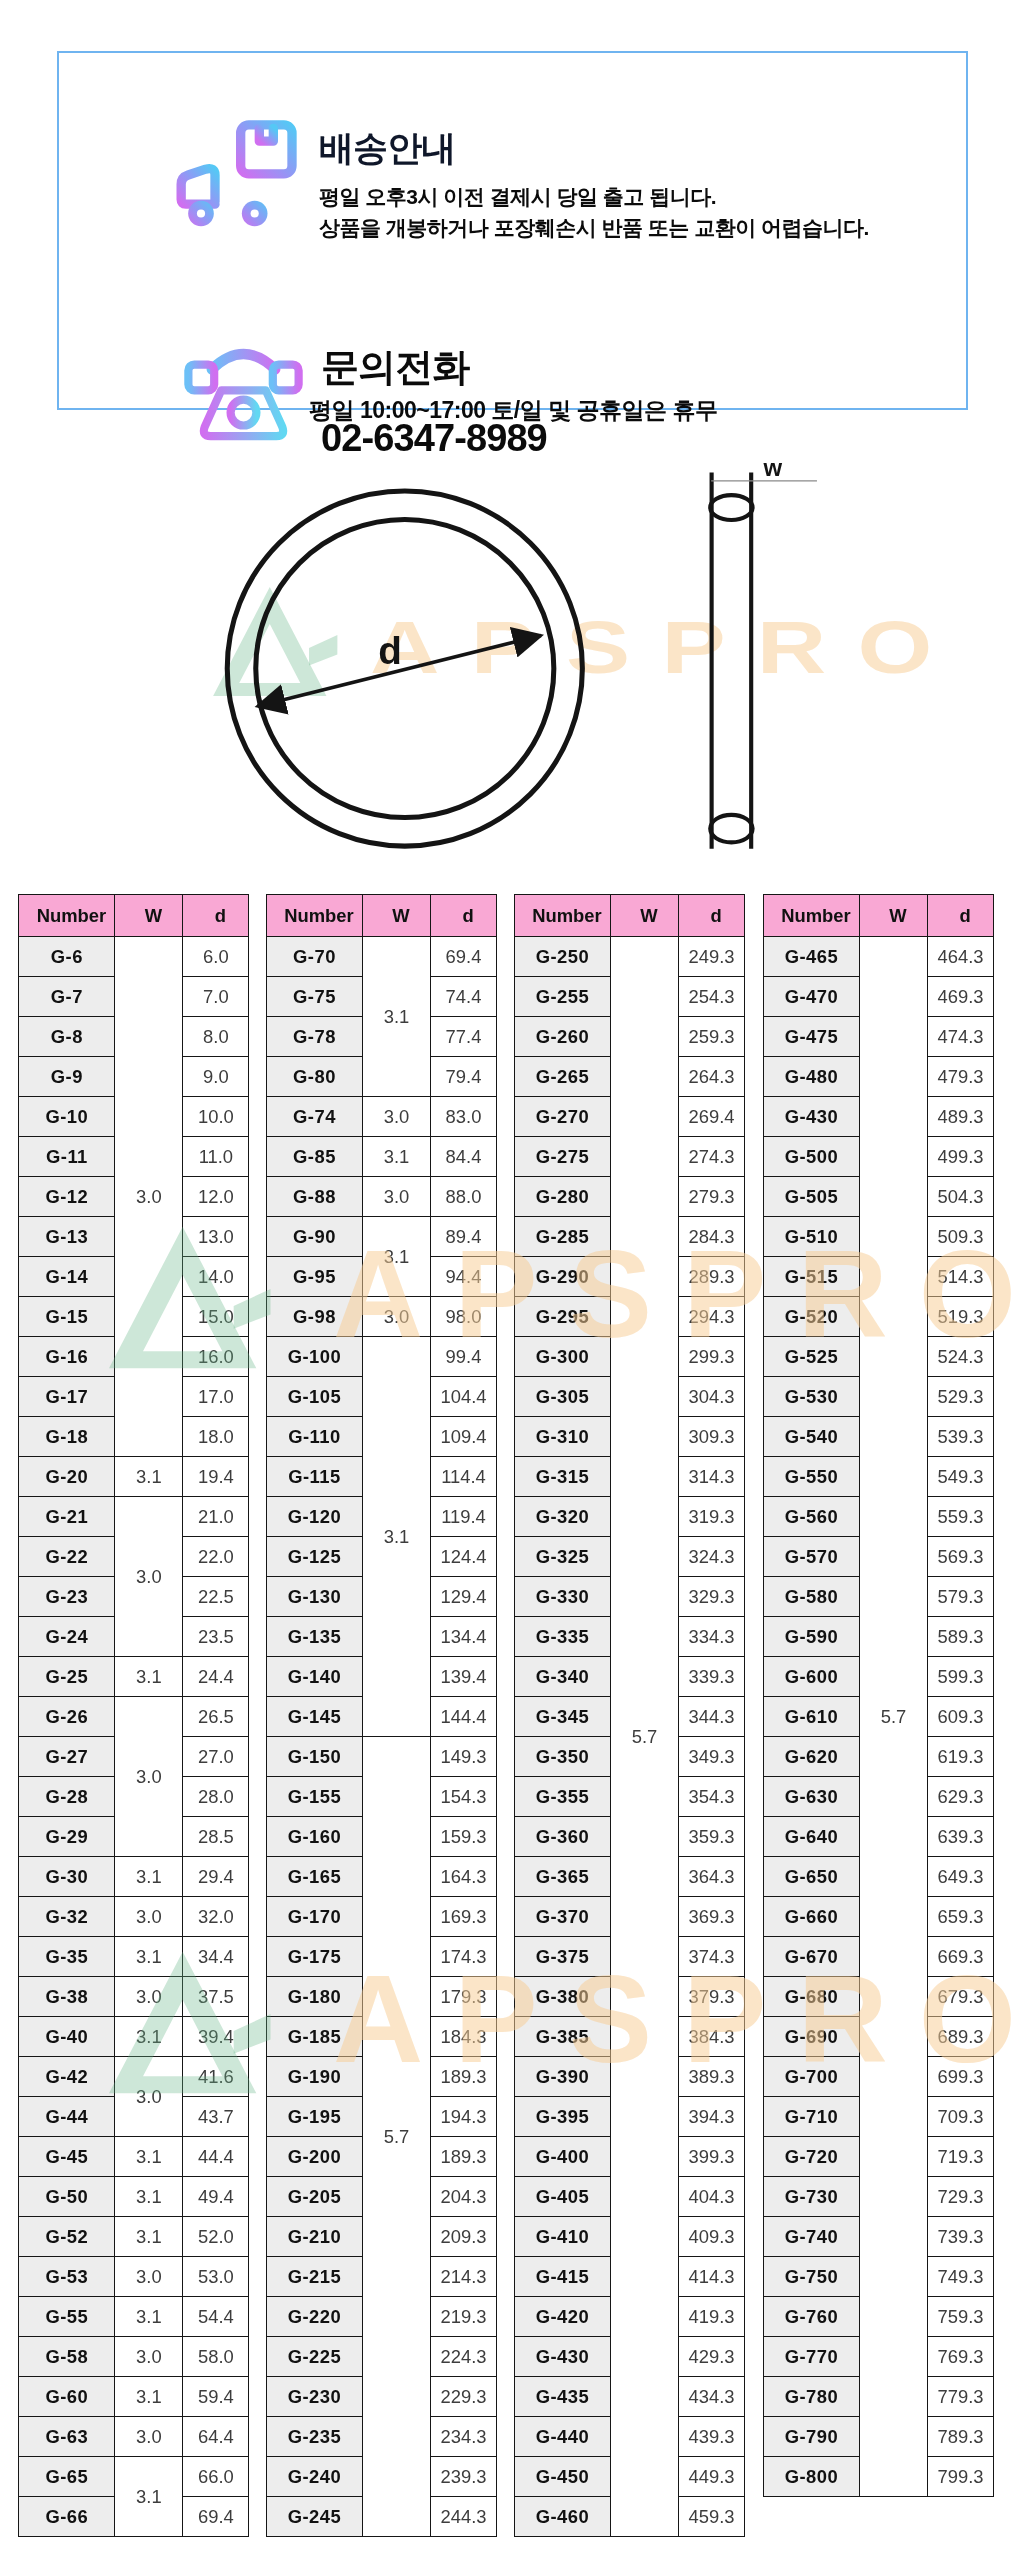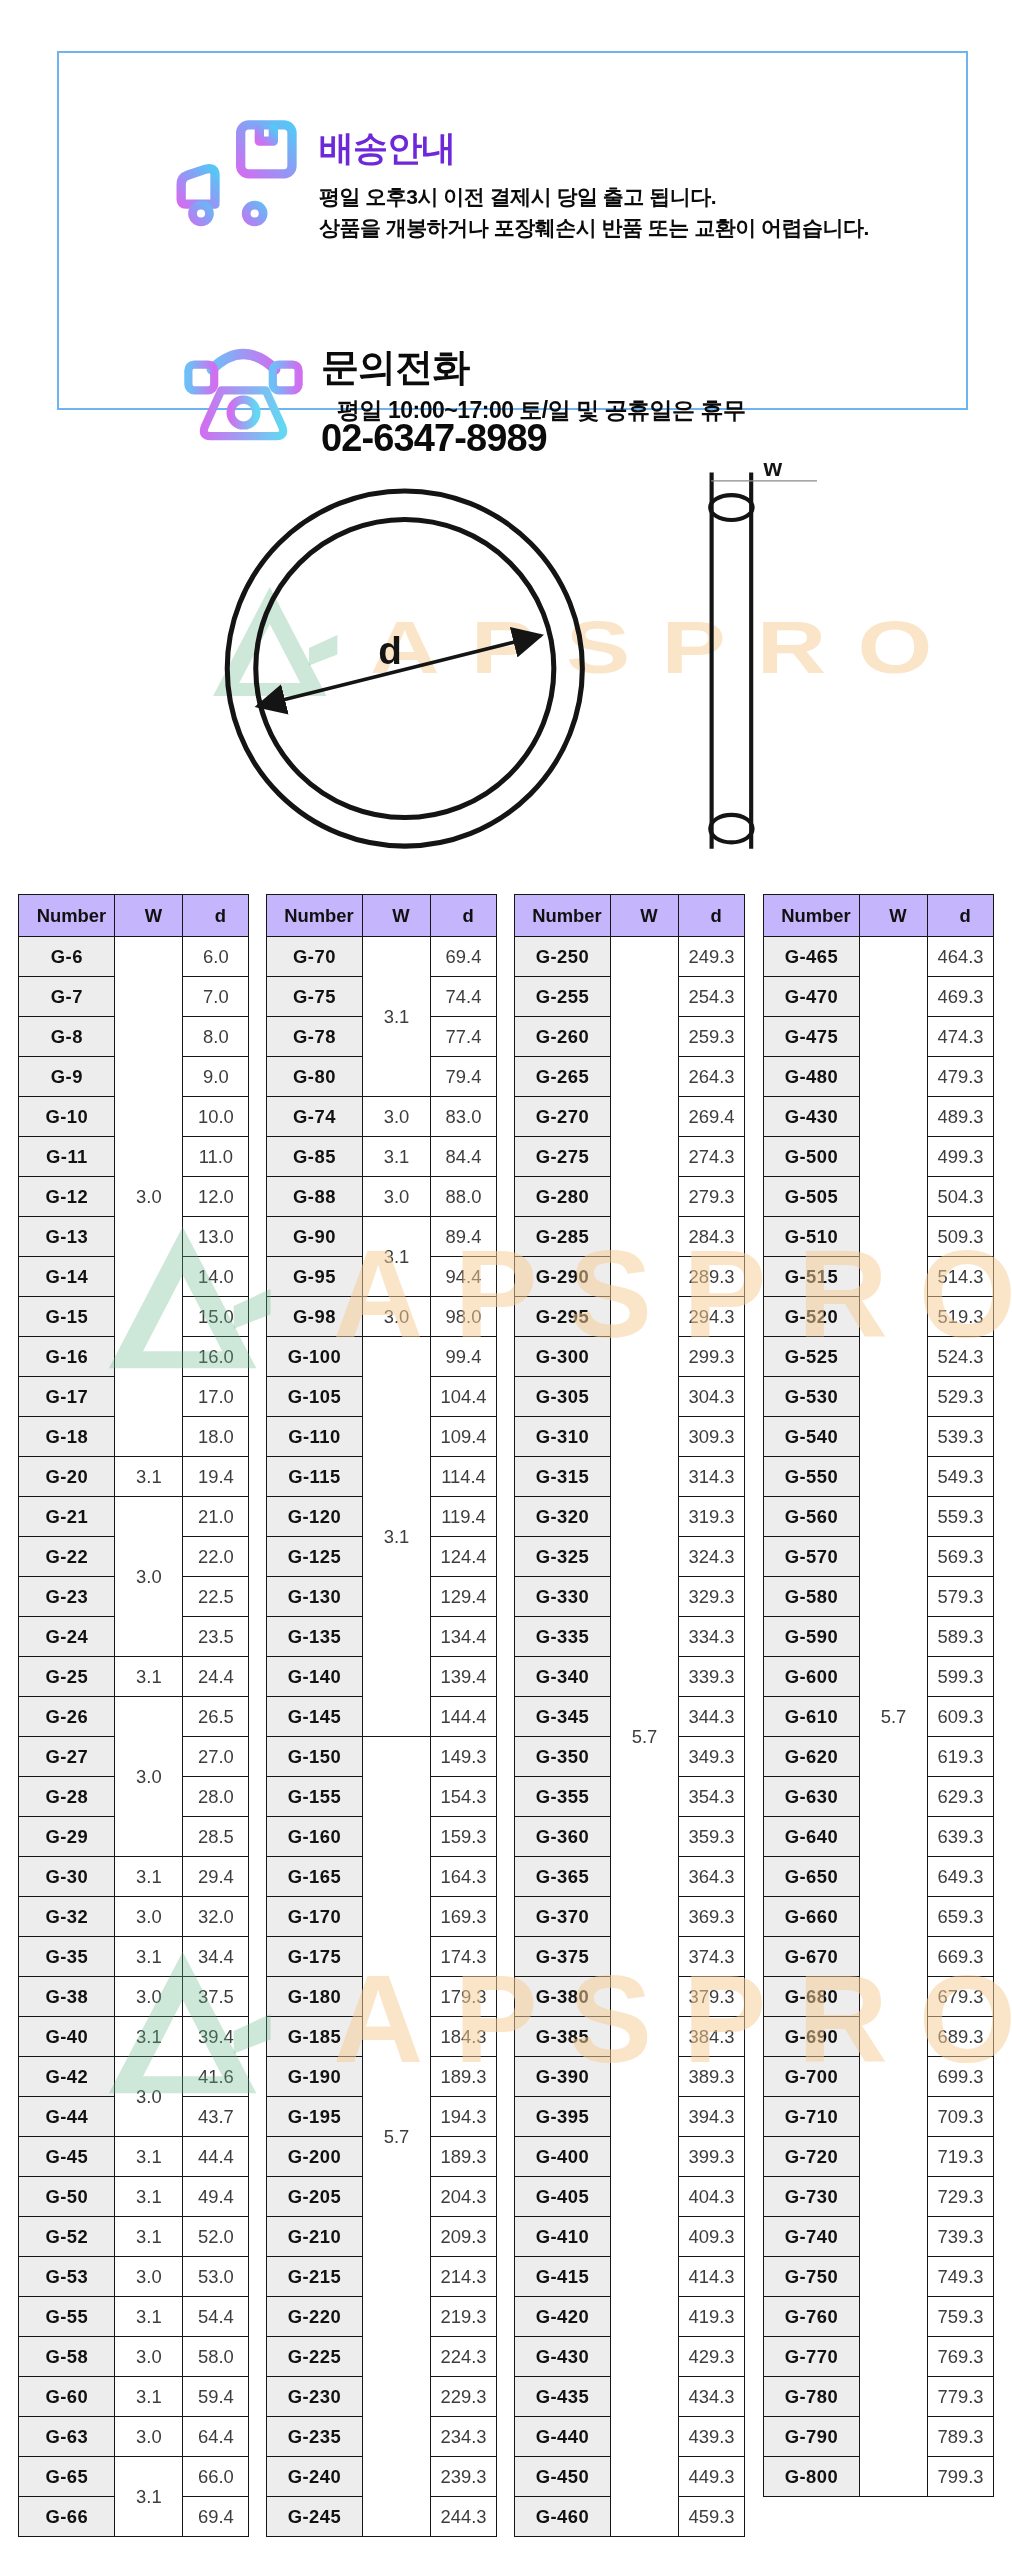--- a/index.html
+++ b/index.html
@@ -10,24 +10,24 @@
   .abs{position:absolute;}
 
   
   .info-box{
     left:57px;top:51px;width:907px;height:355px;
     border:2.8px solid #6fb4f0;background:#fff;
   }
   .icon-wrap{position:absolute;}
   .truck-icon{left:107px;top:61px;width:140px;height:136px;}
   .phone-icon{left:120px;top:274px;width:129px;height:129px;}
-  .ship-title{left:260px;top:72px;font-size:35px;font-weight:800;letter-spacing:-0.9px;color:#6d28d9;}
+  .ship-title{left:260px;top:72px;font-size:35px;font-weight:800;letter-spacing:-0.9px;color:#0f172a;}
   .ship-lines{left:260px;top:128px;font-size:21px;line-height:31px;font-weight:700;color:#0b0b0b;letter-spacing:-0.5px;}
   .phone-line{left:262px;top:289px;font-size:38px;font-weight:800;letter-spacing:-0.9px;display:flex;gap:24px;color:#0b0b0b;flex-direction:column;}
-  .phone-hours{left:278px;top:342px;font-size:23px;font-weight:700;letter-spacing:-0.5px;color:#0b0b0b;}
+  .phone-hours{left:250px;top:342px;font-size:23px;font-weight:700;letter-spacing:-0.5px;color:#0b0b0b;}
 
   
   .wm{pointer-events:none;z-index:3;}
   .wm-text{
     font-weight:bold;color:rgba(248,205,150,0.52);
     transform-origin:left top;white-space:nowrap;
   }
   .wm1-text{left:370px;top:611px;font-size:74px;line-height:74px;letter-spacing:24px;transform:scaleX(1.3);}
   .wm23-text{font-size:125px;line-height:115px;letter-spacing:31px;}
   .wm2-text{left:333px;top:1236px;}
@@ -41,21 +41,21 @@
   .size-table{
     border-collapse:collapse;table-layout:fixed;z-index:2;
     position:absolute;top:894px;background:#fff;
   }
   .size-table td,.size-table th{
     border:1.8px solid #161616;text-align:center;vertical-align:middle;
     padding:0;font-size:18.4px;overflow:hidden;
   }
   .size-table thead tr{height:42px;}
   .size-table tbody tr{height:40px;}
-  .size-table th{background:#c4b5fd;font-weight:bold;color:#111;padding-left:9px;}
+  .size-table th{background:#f9a8d4;font-weight:bold;color:#111;padding-left:9px;}
   .size-table td.num{background:#ededed;font-weight:bold;color:#111;letter-spacing:0.5px;}
   .size-table td.wv,.size-table td.dv{background:#fff;color:#3d3d3d;}
   .t1{left:18.4px;} .t2{left:266px;} .t3{left:514px;} .t4{left:763px;}
 </style>
 </head>
 <body>
 
 <div class="abs info-box">
 
   <svg class="icon-wrap truck-icon" viewBox="0 0 120 110">

